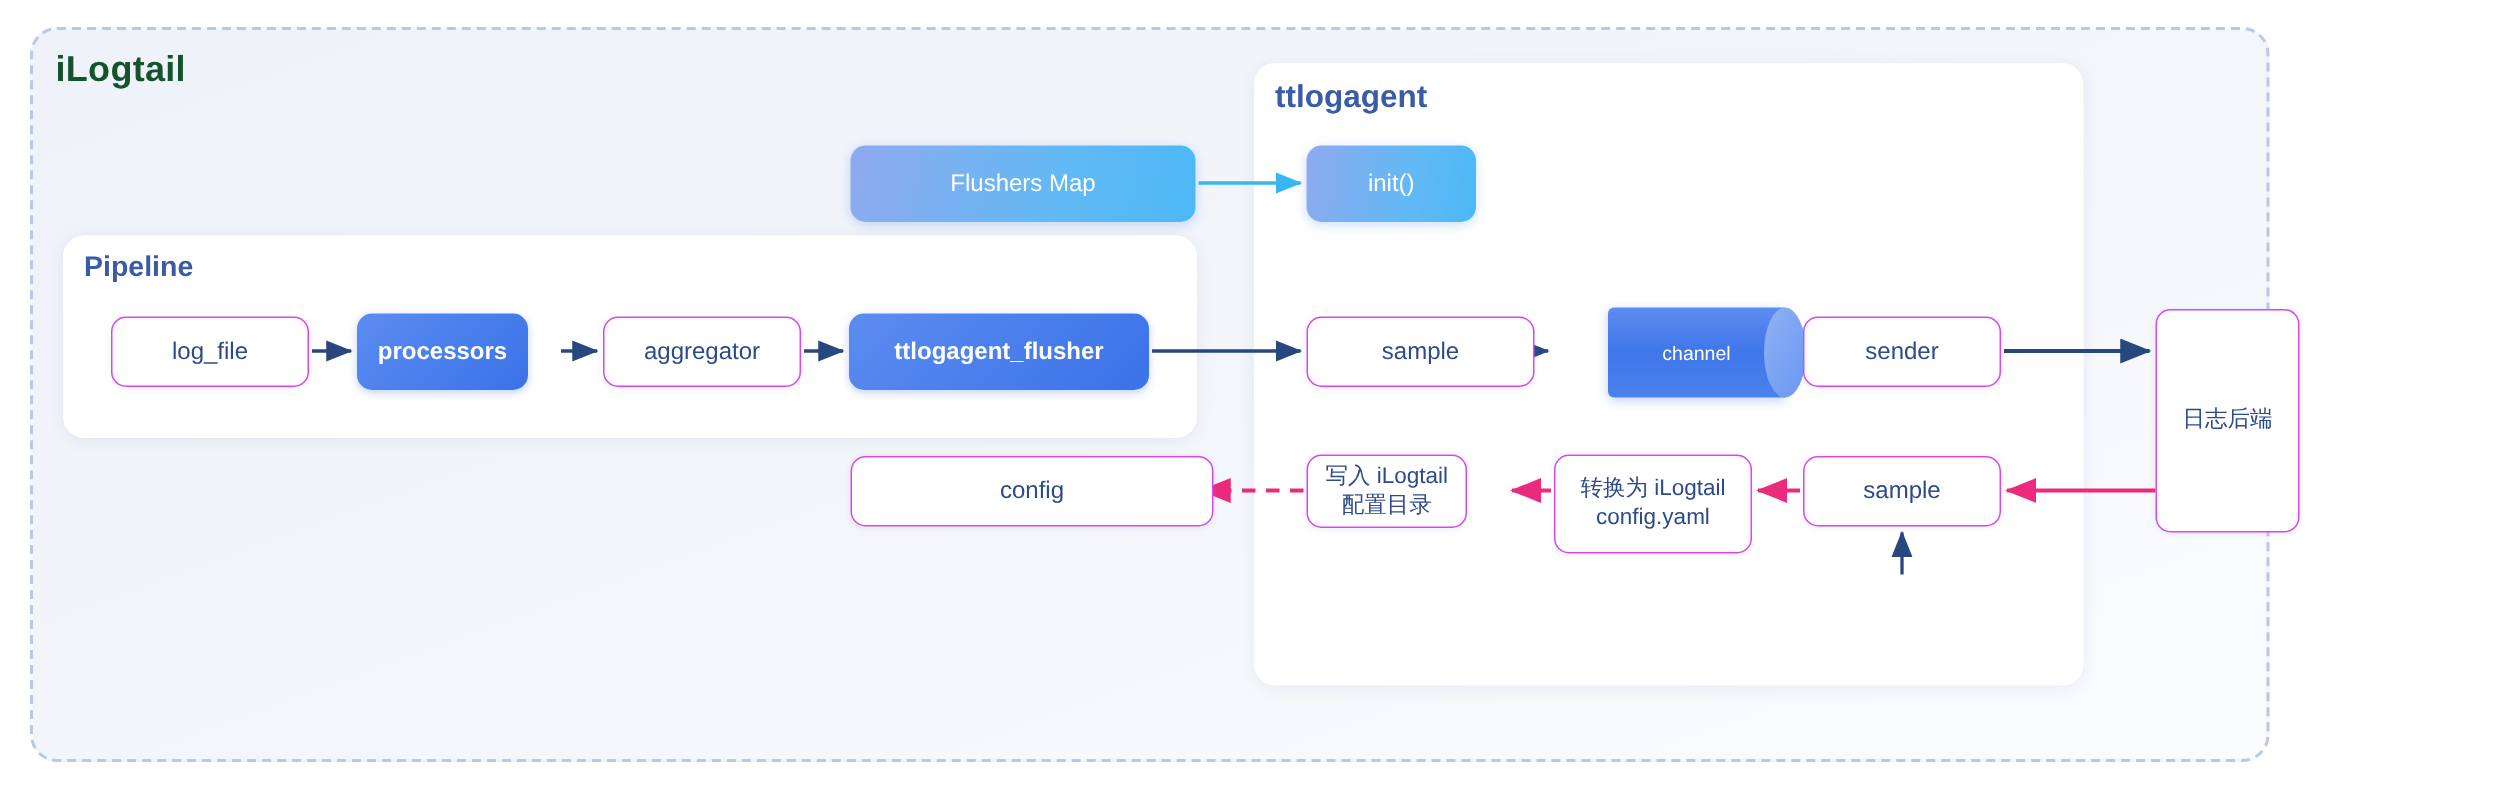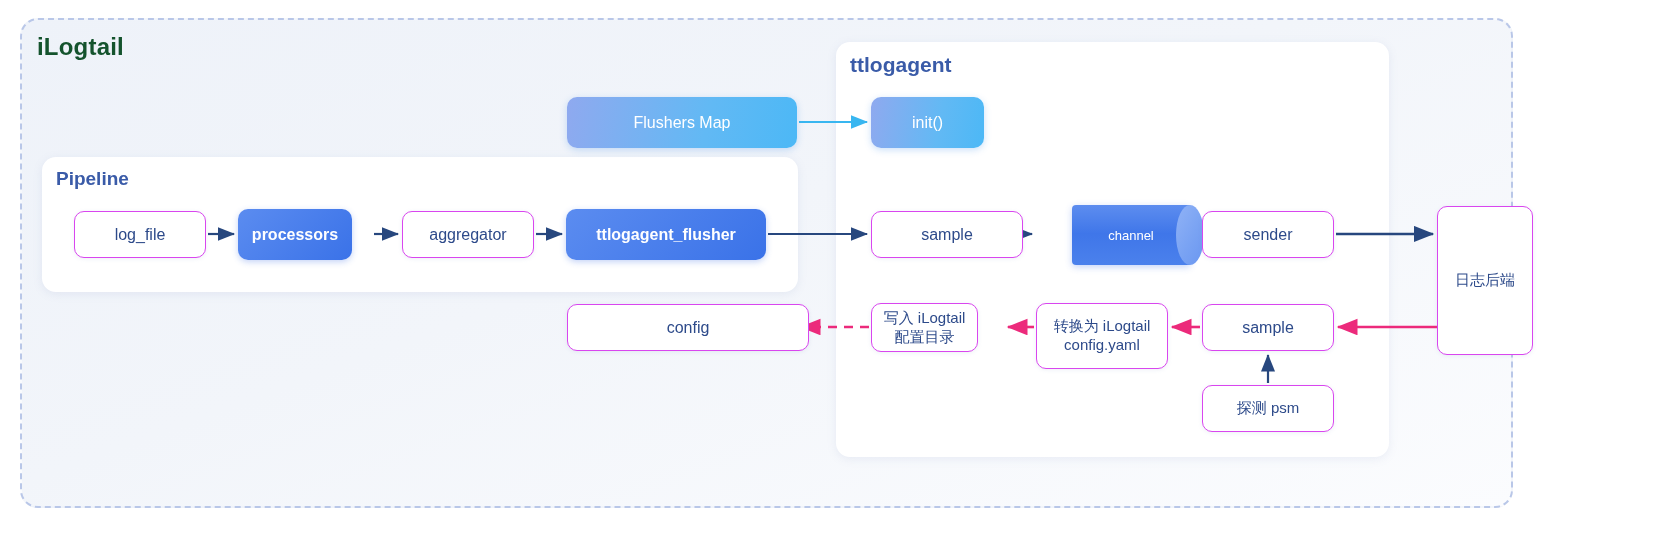--- a/index.html
+++ b/index.html
@@ -237,17 +237,16 @@
   </div>
 
   <div class="node node-plain cn" id="node-convert">
     <div>
       <div>转换为 iLogtail</div>
       <div>config.yaml</div>
     </div>
   </div>
 
   <div class="node node-plain" id="node-reader">sample</div>
-  <div class="node node-plain cn" id="node-detect-psm">探测 psm</div>
 
   <div class="node node-plain cn" id="node-backend">日志后端</div>
 
 </div>
 
 </body></html>

